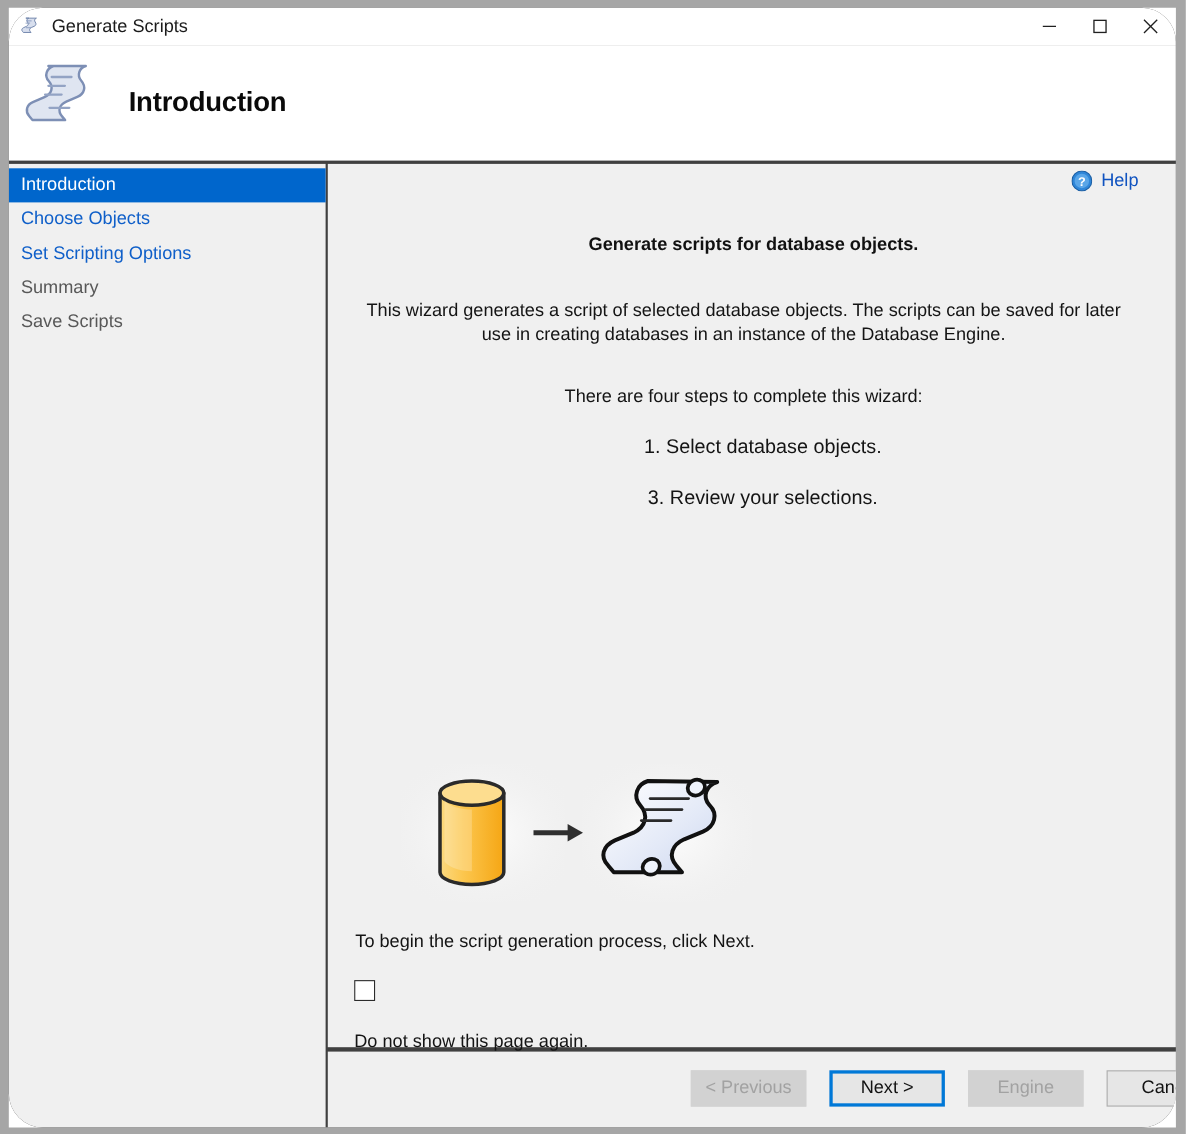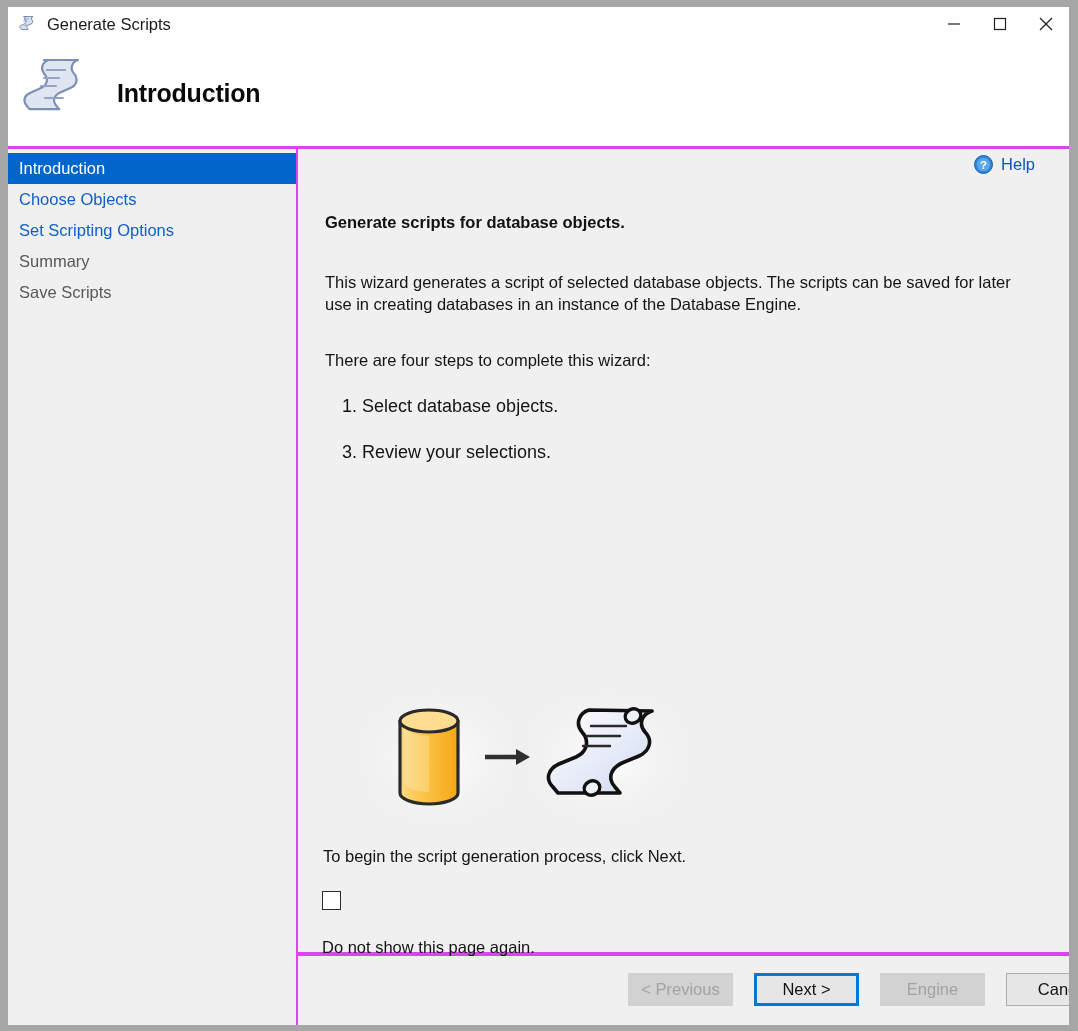--- a/index.html
+++ b/index.html
@@ -25,22 +25,23 @@
     border-left: 8px solid #a6a6a6;
     border-top: 7px solid #a6a6a6;
     border-right: 9px solid #a6a6a6;
     border-bottom: 6px solid #a6a6a6;
   }
   .window-inner {
     position: absolute;
     left: 0; top: 0;
     width: 1061px;
     height: 1018px;
-    background: #d946ef;
+    background: #404040;
     overflow: hidden;
+    border-radius: 31px;
   }
 
   
   .titlebar {
     position: absolute;
     left: 0; top: 0;
     width: 1061px;
     height: 34px;
     background: #ffffff;
     display: flex;
@@ -154,20 +155,21 @@
     font-size: 16.5px;
     color: #1053c0;
     line-height: 1;
   }
 
   .content {
     position: absolute;
     left: 27px;
     top: 64px;
     width: 720px;
+    text-align: center;
   }
   .heading {
     font-size: 16.5px;
     font-weight: bold;
     color: #111111;
     margin: 0 0 40px 0;
   }
   .para {
     font-size: 16.5px;
     color: #141414;

